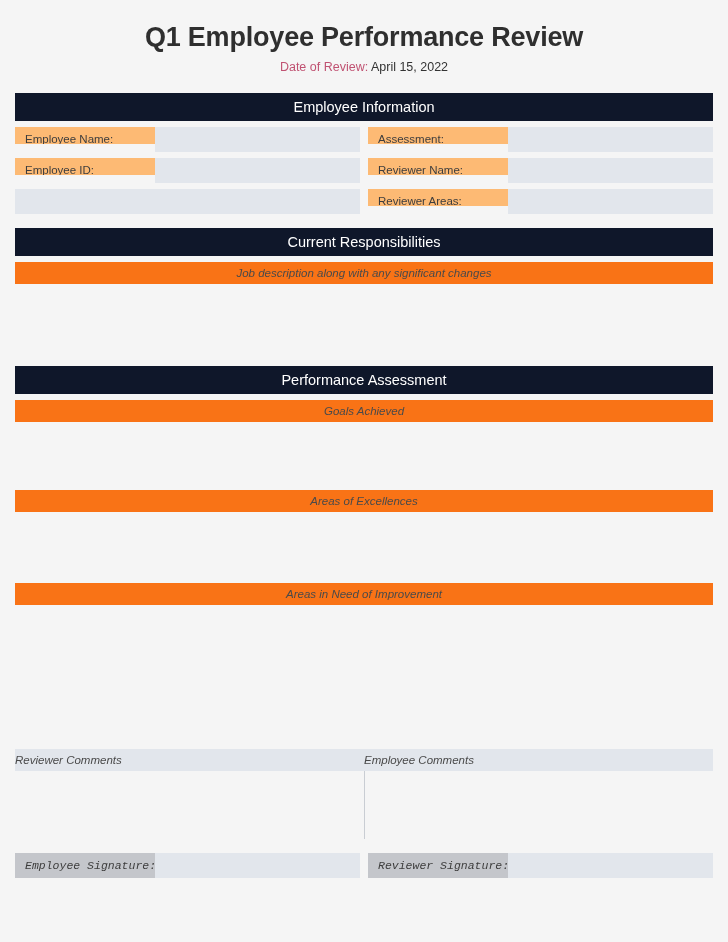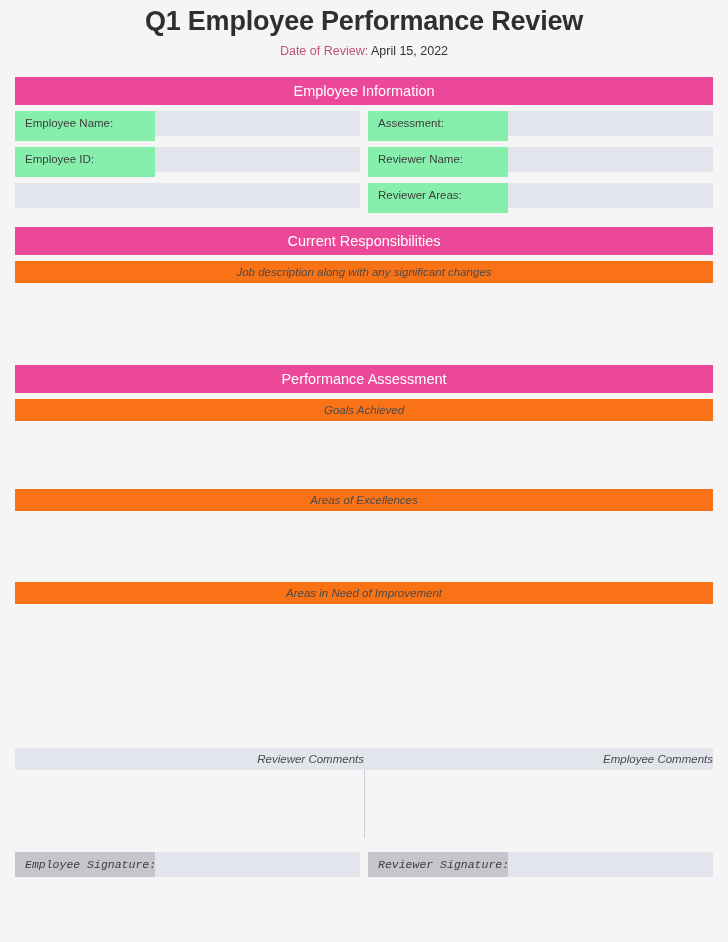--- a/index.html
+++ b/index.html
@@ -14,41 +14,41 @@
   }
 
   .page {
     width: 728px;
     height: 942px;
     padding: 0 15px;
     position: relative;
   }
 
   
-  .title-block { padding-top: 6px; text-align: center; }
+  .title-block { padding-top: 22px; text-align: center; }
 
   .doc-title {
     font-size: 27px;
     font-weight: bold;
     color: #2f2f2f;
     letter-spacing: -0.2px;
     line-height: 1.15;
   }
 
   .date-line {
     margin-top: 7px;
     font-size: 12.5px;
     line-height: 1.2;
   }
   .date-label { color: #c05272; }
   .date-value { color: #333333; }
 
   
   .section-header {
-    background: #ec4899;
+    background: #0f172a;
     color: #ffffff;
     text-align: center;
     font-size: 14.5px;
     height: 28px;
     line-height: 28px;
     width: 100%;
   }
 
   
   .sub-header {
@@ -67,24 +67,24 @@
     display: grid;
     grid-template-columns: 1fr 1fr;
     column-gap: 8px;
     row-gap: 6px;
     margin-top: 6px;
   }
 
   .info-row { display: flex; }
 
   .info-label {
-    background: #86efac;
+    background: #fdba74;
     color: #3d3d3d;
     font-size: 11.5px;
-    height: 30px;
+    height: 17px;
     line-height: 25px;
     width: 140px;
     flex: 0 0 140px;
     padding-left: 10px;
     white-space: nowrap;
     overflow: hidden;
   }
 
   .info-value {
     background: #e2e6ec;
@@ -97,21 +97,21 @@
 
   
   .comments-head-row {
     display: flex;
     width: 100%;
     background: #e2e6ec;
     height: 22px;
   }
   .comments-head-cell {
     flex: 1 1 50%;
-    text-align: right;
+    text-align: left;
     font-style: italic;
     font-size: 11.5px;
     line-height: 22px;
     color: #4a4a4a;
   }
 
   .comments-body {
     position: relative;
     width: 100%;
     height: 68px;

